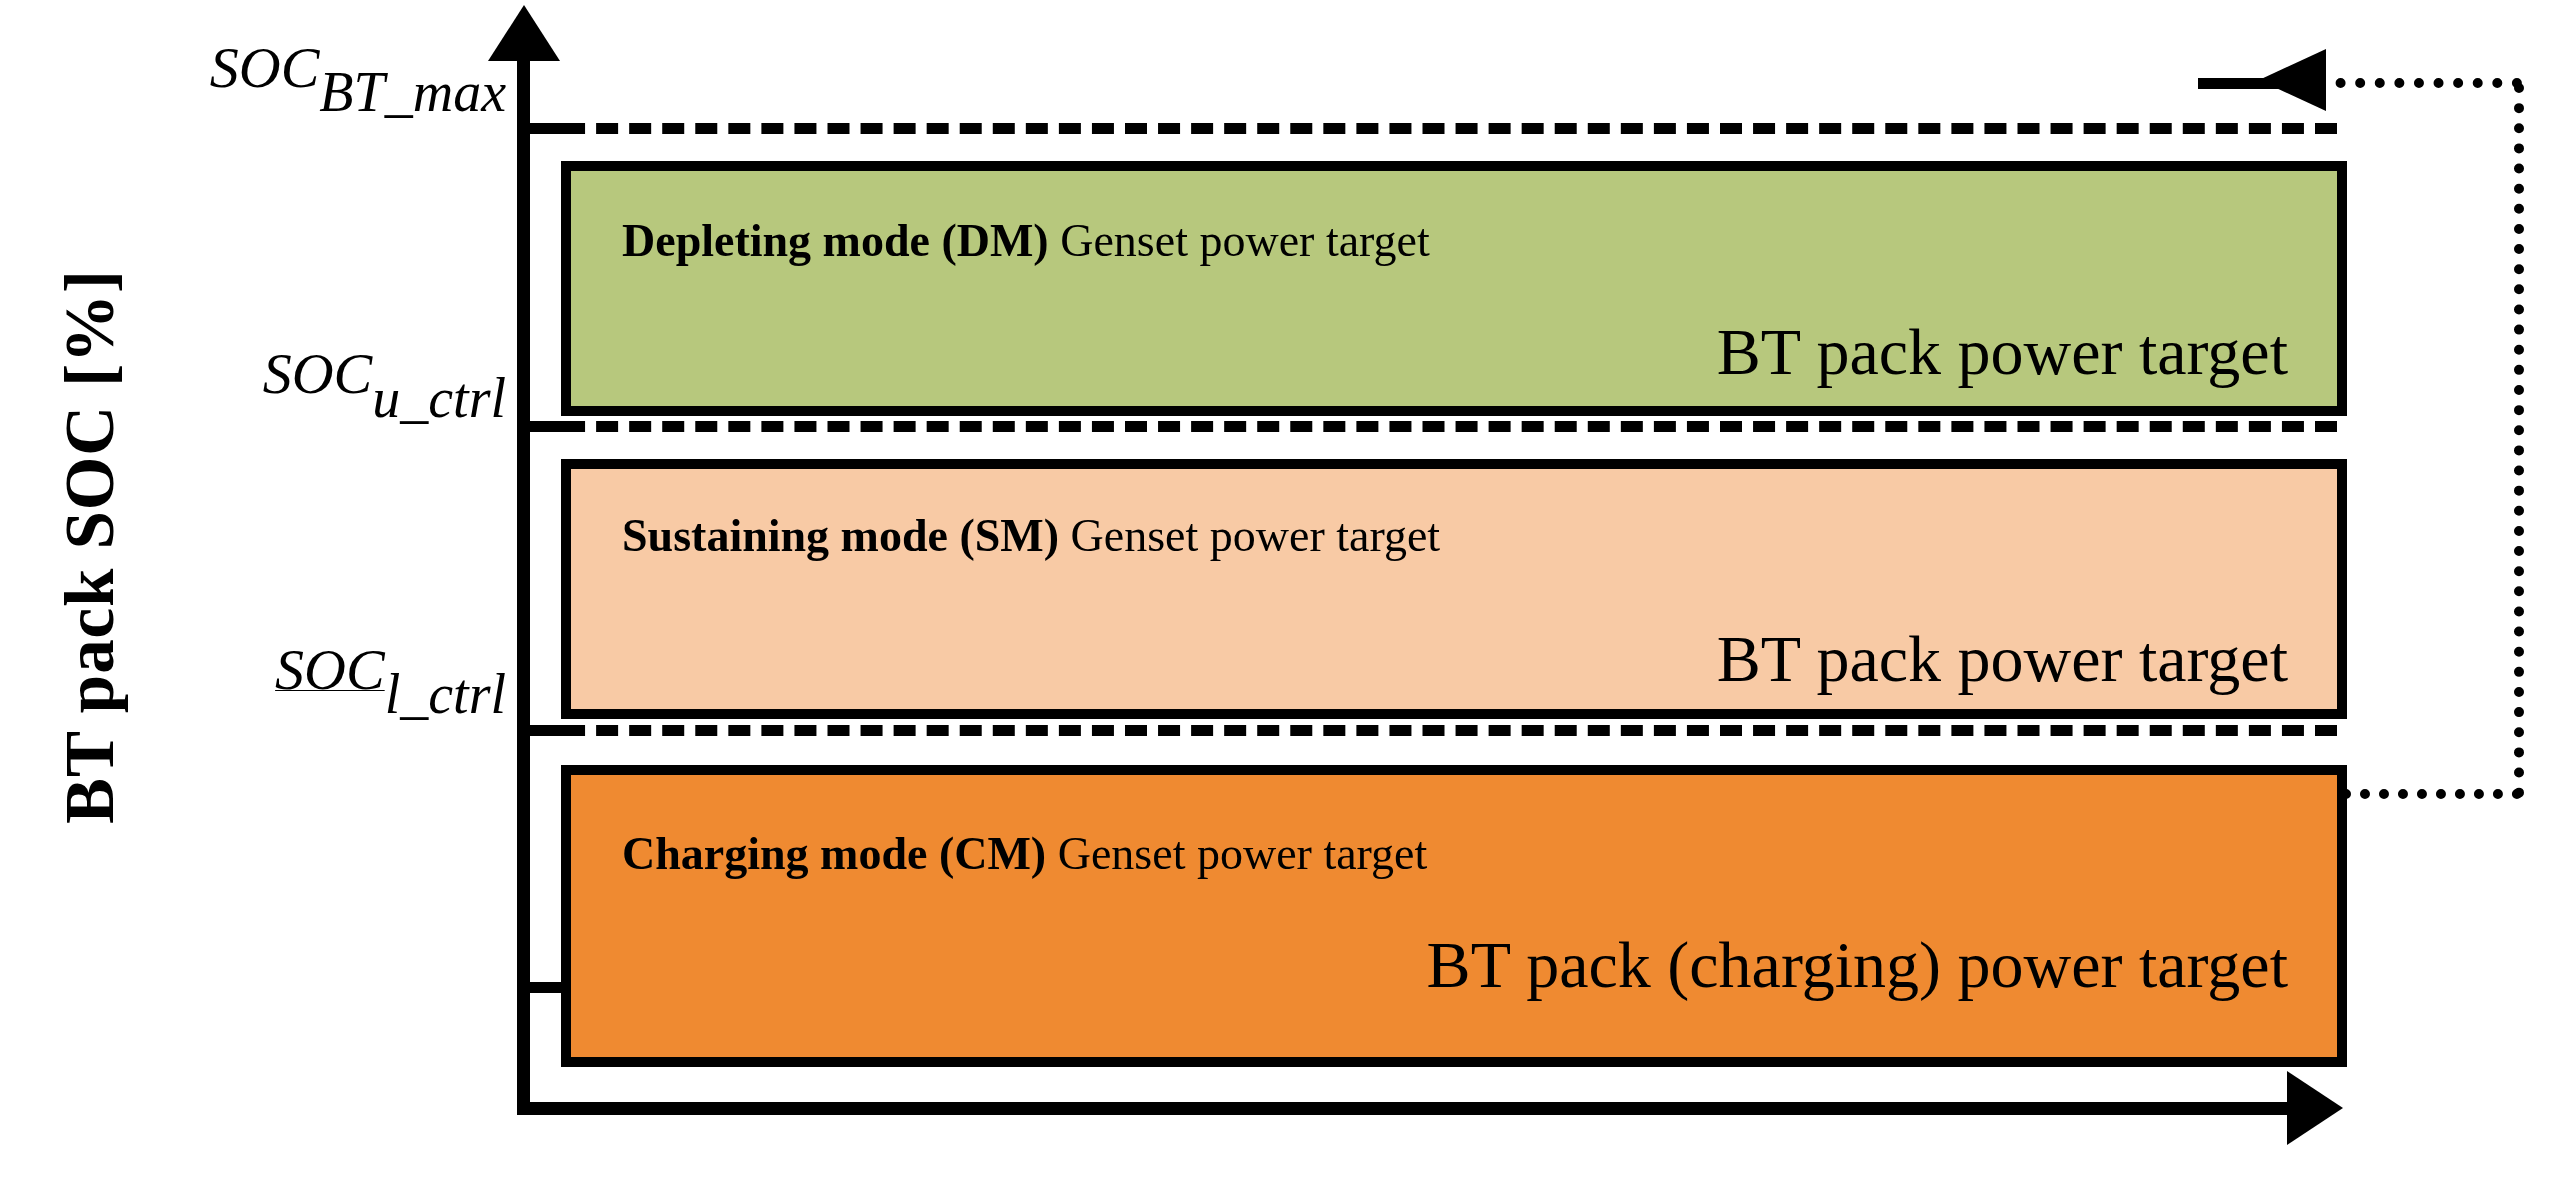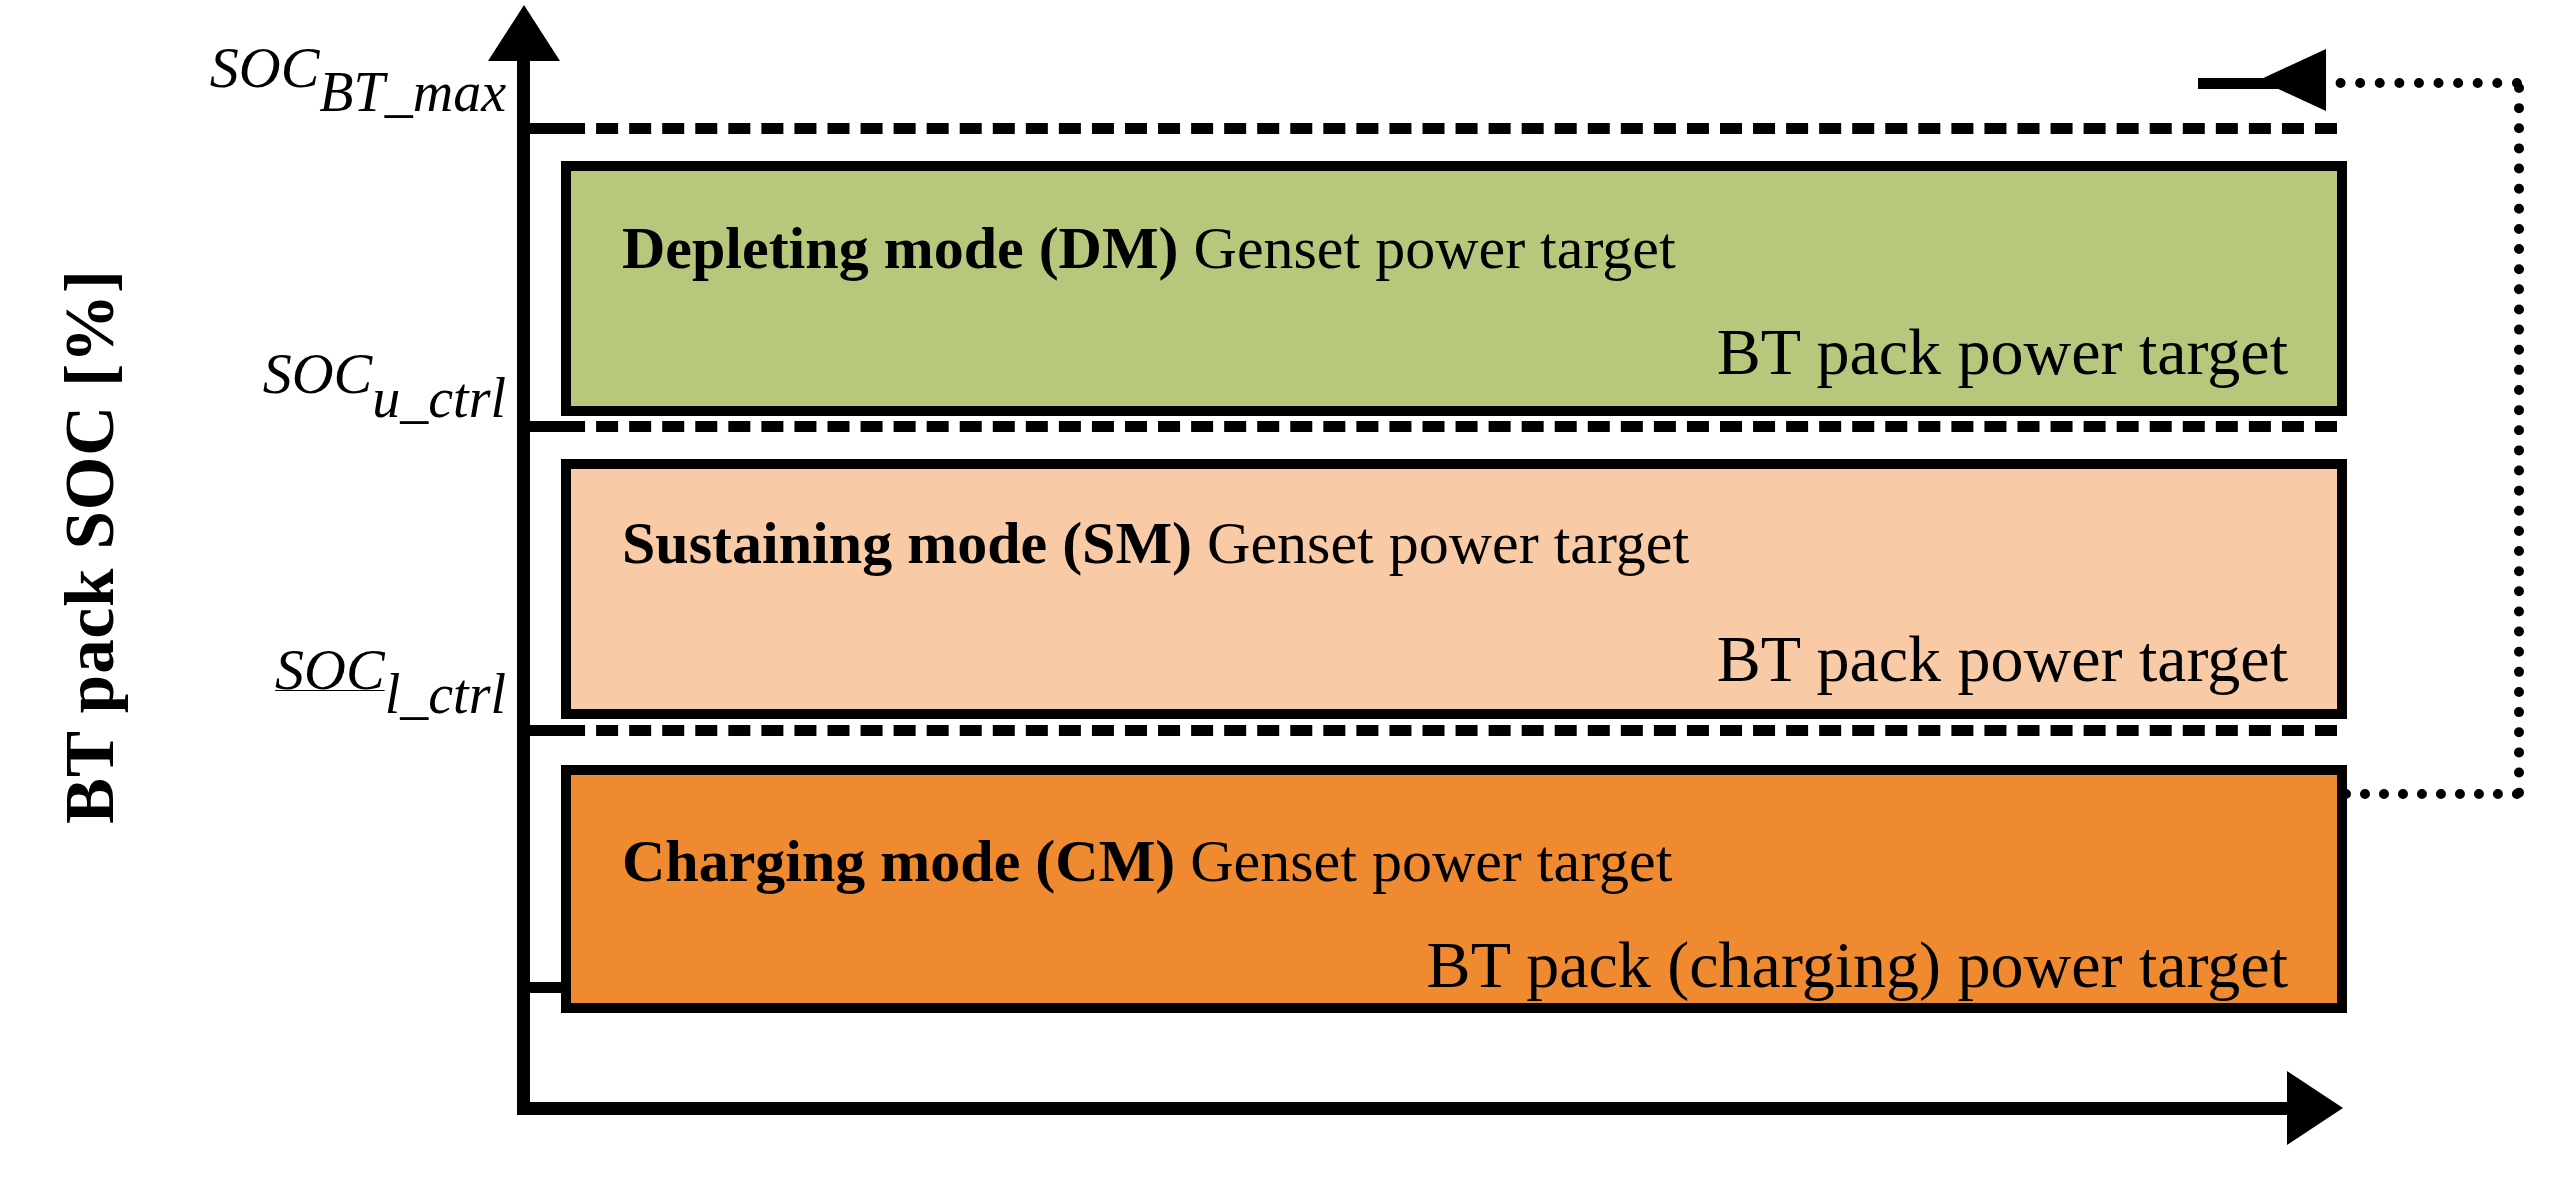--- a/index.html
+++ b/index.html
@@ -35,26 +35,26 @@
   
   .tlabel{position:absolute;color:#000;white-space:nowrap;text-align:right;}
   .tlabel .base{font-style:italic;font-size:58px;line-height:0.9;}
   .tlabel .sub{font-style:italic;font-size:56px;line-height:0.9;
                display:inline-block;vertical-align:-0.42em;}
 
   
   .modebox{position:absolute;left:561px;width:1786px;border:10px solid #000;
            box-sizing:border-box;}
   .modebox .l1,.modebox .l2{position:absolute;white-space:nowrap;color:#000;}
-  .modebox .l1{left:51px;font-size:60px;}
+  .modebox .l1{left:51px;font-size:46px;}
   .modebox .l2{right:49px;font-size:66px;}
   .mtitle{font-weight:bold;}
   .box-dm{top:161px;height:255px;background:#b7c87d;}
   .box-sm{top:459px;height:260px;background:#f8caa5;}
-  .box-cm{top:765px;height:248px;background:#ef8a31;}
+  .box-cm{top:765px;height:302px;background:#ef8a31;}
   .box-dm .l1{top:43px;} .box-dm .l2{top:143px;}
   .box-sm .l1{top:40px;} .box-sm .l2{top:152px;}
   .box-cm .l1{top:52px;} .box-cm .l2{top:152px;}
 
   
   .fb-bottom{position:absolute;left:2341px;top:789px;width:181px;height:0;
              border-top:10px dotted #000;}
   .fb-right{position:absolute;left:2514px;top:83px;width:0;height:715px;
             border-left:10px dotted #000;}
   .fb-top{position:absolute;left:2316px;top:78px;width:206px;height:0;

